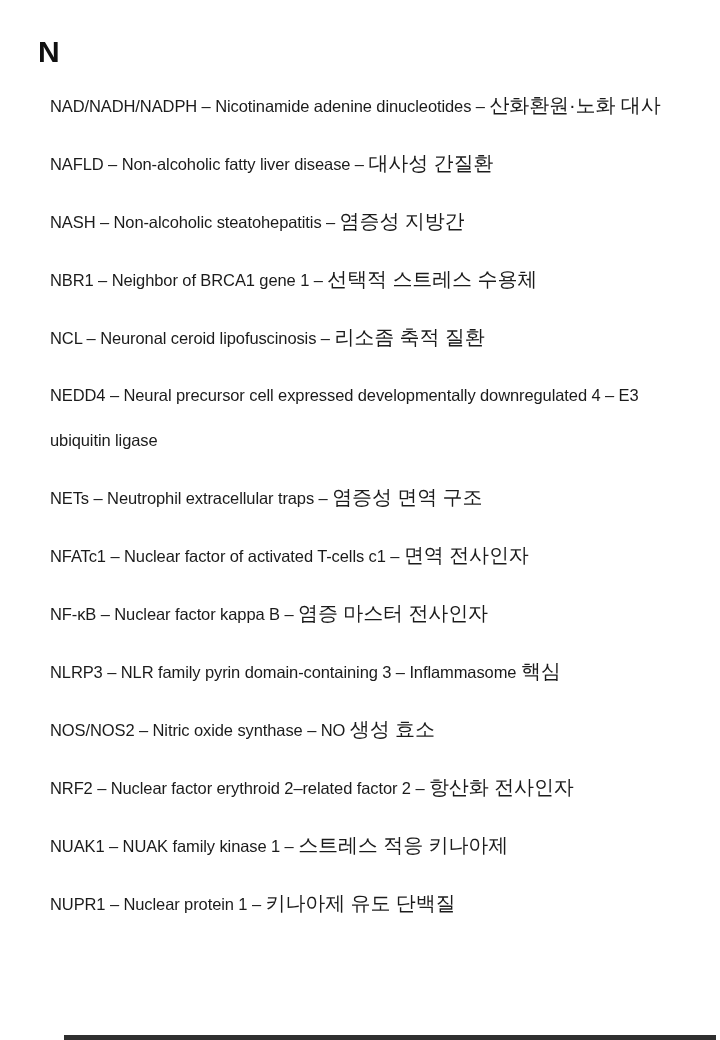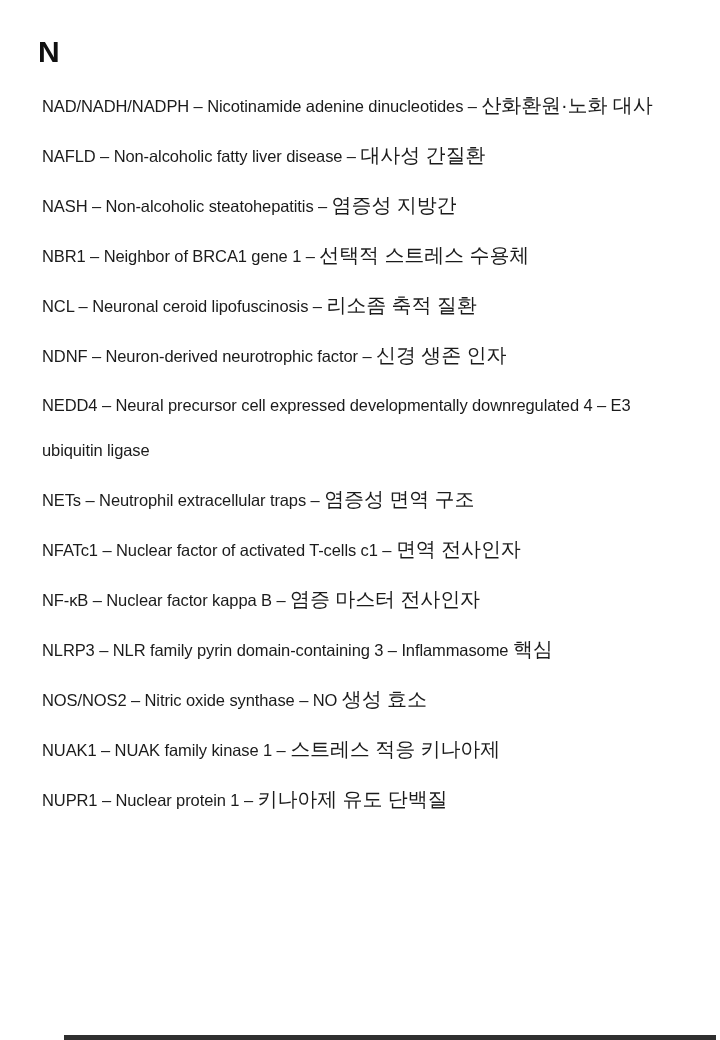--- a/index.html
+++ b/index.html
@@ -23,21 +23,21 @@
     background: #ffffff;
   }
   .heading {
     font-size: 30px;
     font-weight: 700;
     line-height: 36px;
     margin: 0 0 13px 0;
     color: #111111;
   }
   .entry {
-    margin: 4px;
+    margin: 12px;
     font-size: 16.5px;
     line-height: 45px;
     letter-spacing: -0.1px;
     color: #1b1b1b;
     word-break: keep-all;
   }
   .entry .en {
     font-size: 16.5px;
   }
   .entry .ko {
@@ -57,25 +57,25 @@
 
 <div class="page">
   <h1 class="heading">N</h1>
 
   <div>
       <p class="entry"><span class="en">NAD/NADH/NADPH – Nicotinamide adenine dinucleotides – </span><span class="ko">산화환원·노화 대사</span></p>
       <p class="entry"><span class="en">NAFLD – Non-alcoholic fatty liver disease – </span><span class="ko">대사성 간질환</span></p>
       <p class="entry"><span class="en">NASH – Non-alcoholic steatohepatitis – </span><span class="ko">염증성 지방간</span></p>
       <p class="entry"><span class="en">NBR1 – Neighbor of BRCA1 gene 1 – </span><span class="ko">선택적 스트레스 수용체</span></p>
       <p class="entry"><span class="en">NCL – Neuronal ceroid lipofuscinosis – </span><span class="ko">리소좀 축적 질환</span></p>
-      <p class="entry"><span class="en">NDNF – Neuron-derived neurotrophic factor – </span><span class="ko">신경 생존 인자</span></p>
       <p class="entry"><span class="en">NEDD4 – Neural precursor cell expressed developmentally downregulated 4 – E3 ubiquitin ligase</span></p>
       <p class="entry"><span class="en">NETs – Neutrophil extracellular traps – </span><span class="ko">염증성 면역 구조</span></p>
       <p class="entry"><span class="en">NFATc1 – Nuclear factor of activated T-cells c1 – </span><span class="ko">면역 전사인자</span></p>
       <p class="entry"><span class="en">NF-κB – Nuclear factor kappa B – </span><span class="ko">염증 마스터 전사인자</span></p>
       <p class="entry"><span class="en">NLRP3 – NLR family pyrin domain-containing 3 – Inflammasome </span><span class="ko">핵심</span></p>
       <p class="entry"><span class="en">NOS/NOS2 – Nitric oxide synthase – NO </span><span class="ko">생성 효소</span></p>
+      <p class="entry"><span class="en">NRF2 – Nuclear factor erythroid 2–related factor 2 – </span><span class="ko">항산화 전사인자</span></p>
       <p class="entry"><span class="en">NUAK1 – NUAK family kinase 1 – </span><span class="ko">스트레스 적응 키나아제</span></p>
       <p class="entry"><span class="en">NUPR1 – Nuclear protein 1 – </span><span class="ko">키나아제 유도 단백질</span></p>
     </div>
 </div>
 
 <div class="bottom-bar"></div>
 
 </body></html>

